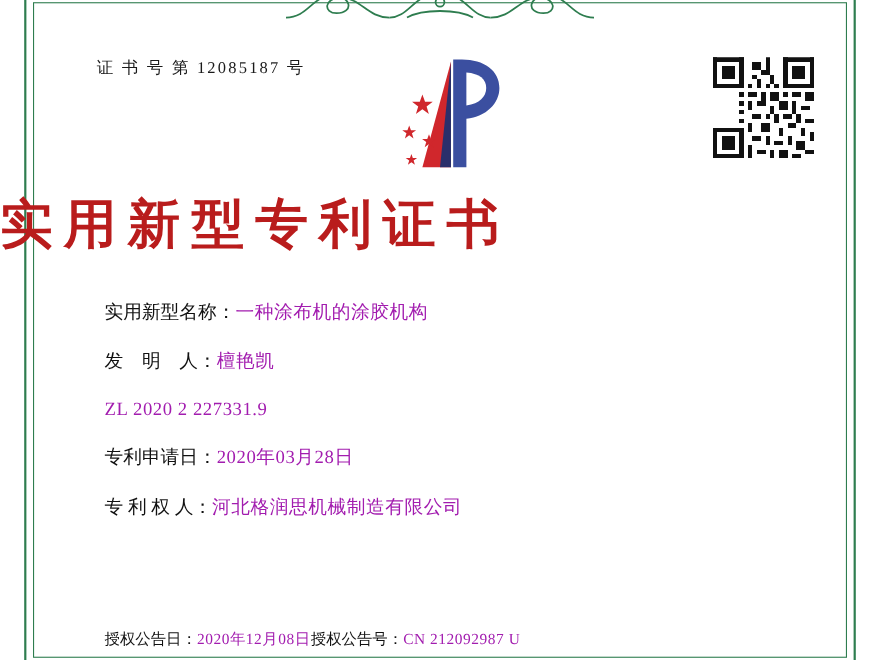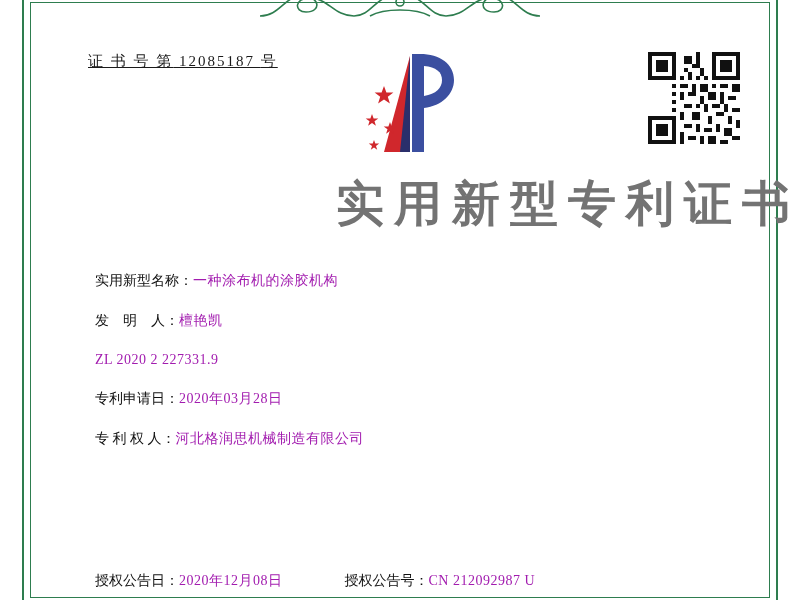--- a/index.html
+++ b/index.html
@@ -56,21 +56,20 @@
   
   .cert-number {
     position: absolute;
     left: 88px;
     top: 52px;
     font-size: 15px;
     letter-spacing: 2px;
     color: #1a1a1a;
     white-space: nowrap;
     font-family: "Liberation Serif", serif;
-    text-decoration: underline;
   }
 
   
   .logo {
     position: absolute;
     left: 350px;
     top: 48px;
     width: 110px;
     height: 110px;
   }
@@ -85,40 +84,40 @@
     background: #ffffff;
   }
   .qr svg { display:block; }
 
   
   .main-title {
     position: absolute;
     left: 0;
     right: 0;
     top: 172px;
-    text-align: right;
+    text-align: left;
     font-size: 48px;
     letter-spacing: 10px;
     font-weight: bold;
-    color: #737373;
+    color: #b91c1c;
     font-family: Liberation Mono, monospace;
   }
 
   
   .fields {
     position: absolute;
     left: 95px;
     top: 272px;
     right: 70px;
   }
   .field-row {
     display: flex;
     align-items: center;
     margin-bottom: 22px;
-    font-size: 14px;
+    font-size: 17px;
     color: #111111;
     font-family: "Liberation Serif", serif;
   }
   .field-label {
     white-space: pre;
     color: #111111;
   }
   .field-value {
     color: #a21caf;
     letter-spacing: 0.5px;
@@ -135,21 +134,20 @@
   }
   .bottom-left {
     display: flex;
     align-items: baseline;
     white-space: pre;
   }
   .bottom-right {
     display: flex;
     align-items: baseline;
     white-space: pre;
-    margin-left: 62px;
   }
 </style>
 </head>
 <body>
 
 <div class="certificate">
 
   <div class="frame-outer"></div>
   <div class="frame-inner"></div>
 

